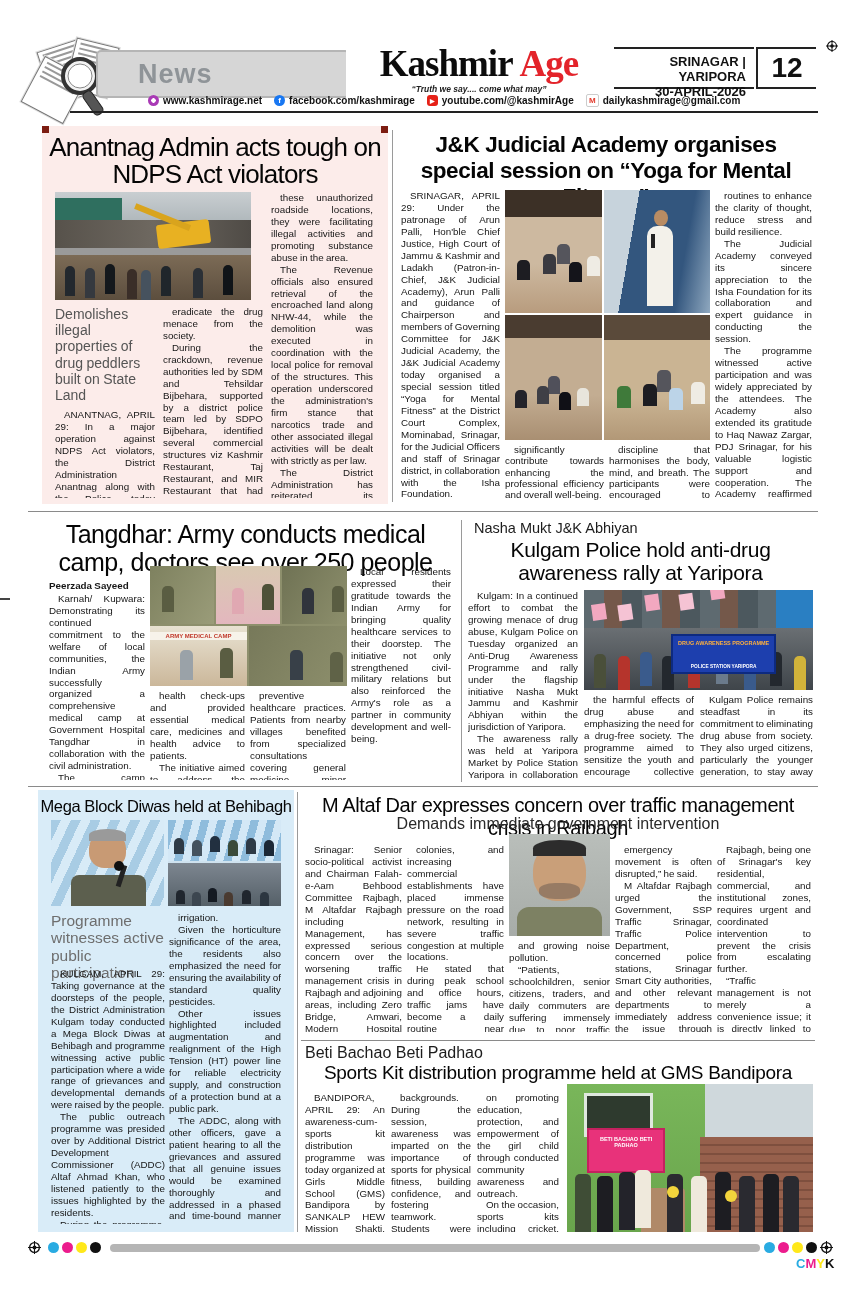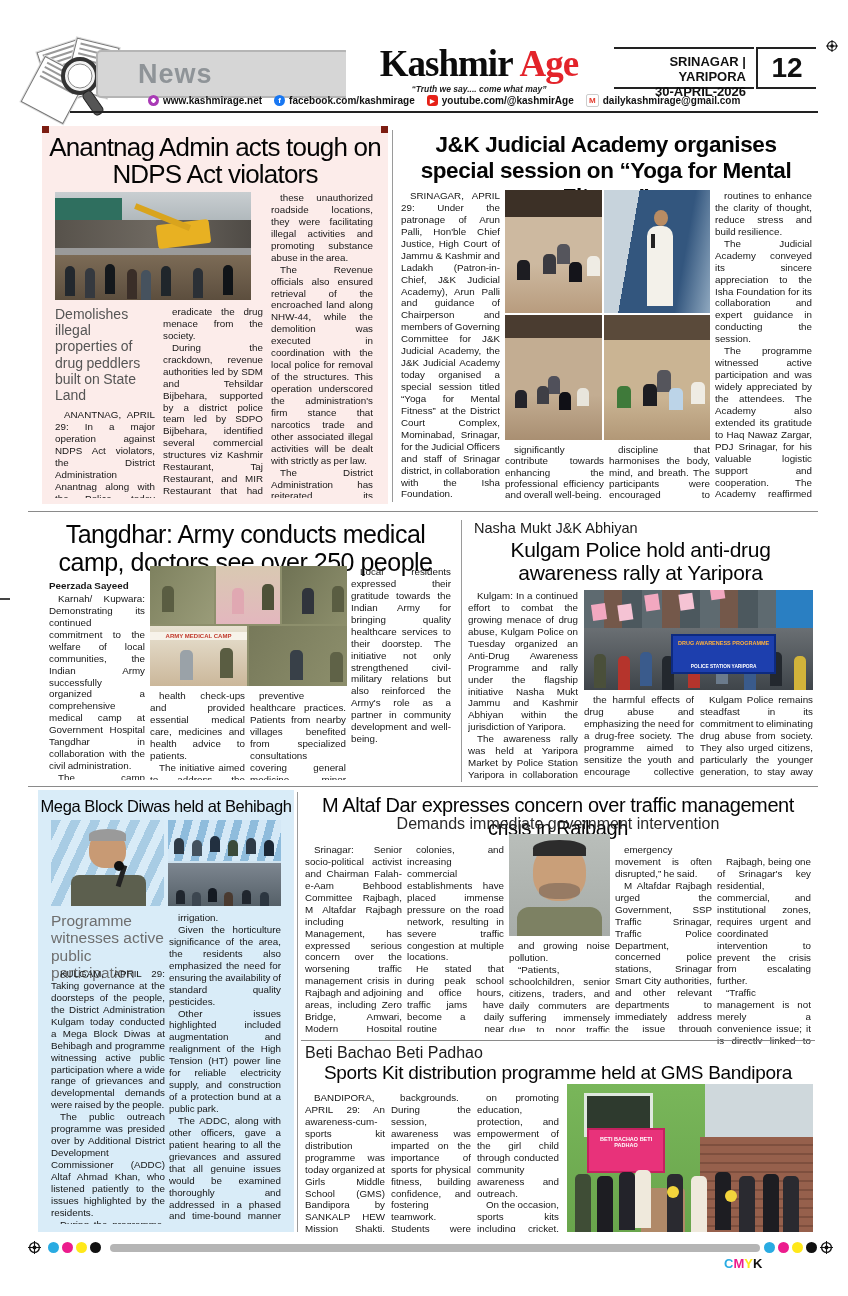--- a/index.html
+++ b/index.html
@@ -303,21 +303,21 @@
       <div style="left:8%;bottom:0;width:84%;height:28%;background:#7d8163;border-radius:12px 12px 0 0;"></div>
     </div>
     <div class="textcol" style="left:208px;top:150px;width:101px;height:92px;">
         <p class="para">and growing noise pollution.</p>
         <p class="para">“Patients, schoolchildren, senior citizens, traders, and daily commuters are suffering immensely due to poor traffic regulation and lack of effective infrastructure planning. Pedestrians face serious risks while crossing roads, and</p>
       </div>
     <div class="textcol" style="left:314px;top:54px;width:97px;height:188px;">
         <p class="para">emergency movement is often disrupted,” he said.</p>
         <p class="para">M Altafdar Rajbagh urged the Government, SSP Traffic Srinagar, Traffic Police Department, concerned police stations, Srinagar Smart City authorities, and other relevant departments to immediately address the issue through comprehensive traffic planning, deployment of adequate traffic personnel, strict regulation during school and office timings, better parking management, pedestrian safety measures, and long-term infrastructure improvements.</p>
       </div>
-    <div class="textcol" style="left:416px;top:66px;width:94px;height:188px;">
+    <div class="textcol" style="left:416px;top:54px;width:94px;height:188px;">
         <p class="para">Rajbagh, being one of Srinagar's key residential, commercial, and institutional zones, requires urgent and coordinated intervention to prevent the crisis from escalating further.</p>
         <p class="para">“Traffic management is not merely a convenience issue; it is directly linked to public safety, emergency response, and quality of life. Authorities must act now in the larger public interest,” he added.</p>
       </div>
   </section>
 
   <div class="hrule" style="left:301px;top:1040px;width:514px;"></div>
 
   <section class="art" style="left:301px;top:1044px;width:514px;height:190px;">
     <div class="kicker" style="left:4px;top:0;font-size:16px;">Beti Bachao Beti Padhao</div>
     <h1 class="hl" style="top:18px;font-size:19px;letter-spacing:-0.3px;">Sports Kit distribution programme held at GMS Bandipora</h1>
@@ -358,18 +358,18 @@
   <div class="dot" style="left:764px;top:1242px;background:#29abe2;"></div>
   <div class="dot" style="left:778px;top:1242px;background:#ec1c8d;"></div>
   <div class="dot" style="left:792px;top:1242px;background:#ffe81a;"></div>
   <div class="dot" style="left:806px;top:1242px;background:#111;"></div>
   <svg class="regmark" style="left:820px;top:1241px;" width="13" height="13" viewBox="0 0 12 12">
     <circle cx="6" cy="6" r="4.5" fill="none" stroke="#111" stroke-width="1.2"></circle>
       <circle cx="6" cy="6" r="1.8" fill="#111"></circle>
     <line x1="6" y1="0" x2="6" y2="12" stroke="#111" stroke-width="1"></line>
       <line x1="0" y1="6" x2="12" y2="6" stroke="#111" stroke-width="1"></line>
   </svg>
-  <div class="cmyk" style="left:724px;top:1256px;">
+  <div class="cmyk" style="left:796px;top:1256px;">
     <span style="color:#29abe2;">C</span><span style="color:#ec1c8d;">M</span><span style="color:#ffe81a;">Y</span><span style="color:#111;">K</span>
   </div>
   <div style="position:absolute;left:0;top:598px;width:10px;height:2px;background:#444;"></div>
 
 </div>
 
 </body></html>

